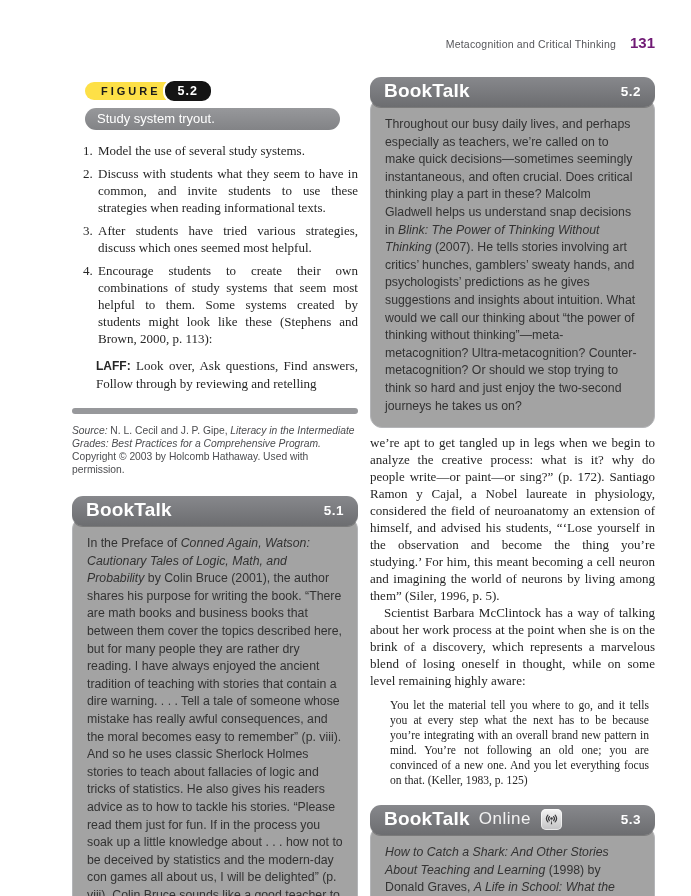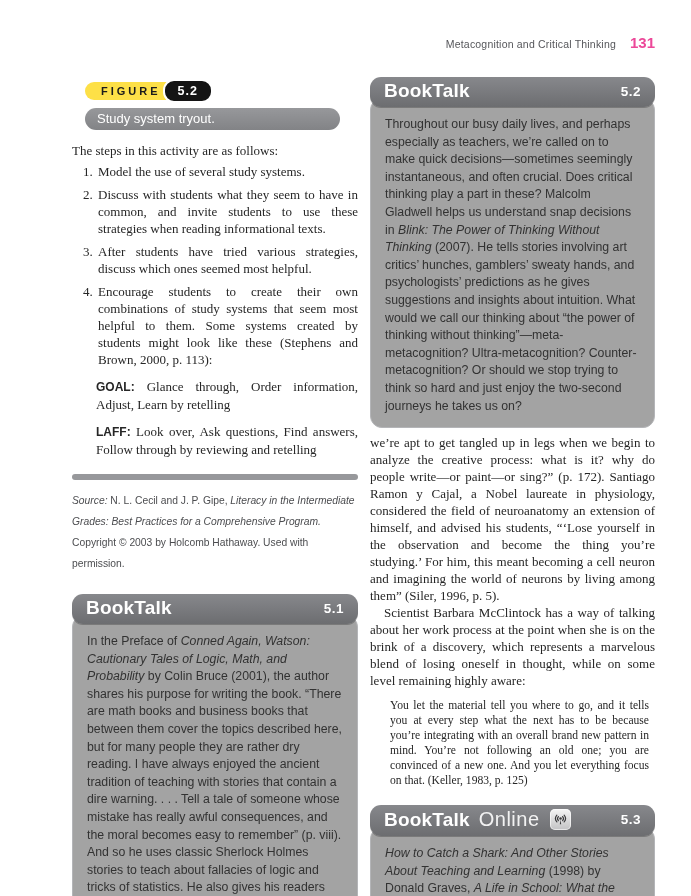--- a/index.html
+++ b/index.html
@@ -3,21 +3,21 @@
 <meta charset="utf-8">
 <style>
   * { margin:0; padding:0; box-sizing:border-box; }
   html,body { width:691px; height:896px; background:#ffffff; overflow:hidden; }
   body { font-family:"Liberation Sans", sans-serif; color:#2b2b2b; }
   .page { position:relative; width:691px; height:884px; padding:34px 36px 0 72px; }
 
   
   .runhead { display:flex; justify-content:flex-end; align-items:baseline; gap:14px; margin-bottom:26px; }
   .runhead .rh-title { font-size:10.5px; color:#55565a; letter-spacing:.2px; }
-  .runhead .rh-num { font-size:15px; font-weight:bold; color:#ec4899; }
+  .runhead .rh-num { font-size:15px; font-weight:bold; color:#701a75; }
 
   .cols { display:flex; gap:12px; }
   .col-left { width:286px; flex:none; }
   .col-right { flex:1; }
 
   
   .fig-badges { display:flex; align-items:center; margin:2px 18px 5px 13px; position:relative; }
   .fig-pill { background:#fde047; border-radius:12px; padding:3px 30px 3px 16px; font-size:11px; font-weight:bold; letter-spacing:3px; color:#1b1b1b; }
   .fig-num { background:#141414; color:#fff; font-weight:bold; font-size:12.5px; border-radius:11px; padding:3px 13px; border:2px solid #fff; margin-left:-28px; letter-spacing:1px; }
   .fig-titlebar { background:linear-gradient(#97989b,#828386); border-radius:11px; padding:3px 12px 4px; margin:0 18px 12px 13px; color:#fff; font-weight:normal; font-size:13px; }
@@ -25,27 +25,27 @@
   
   .serif { font-family:"Liberation Serif", serif; }
   .fig-body { font-size:13px; line-height:17px; color:#262626; text-align:justify; }
   .fig-intro { margin-bottom:4px; }
   .fig-steps { margin:0 0 0 24px; }
   .fig-steps li { margin-bottom:6px; padding-left:2px; }
   .acronym { margin:10px 0 0 24px; }
   .acronym .ac-label { font-family:"Liberation Sans", sans-serif; font-weight:bold; font-size:12px; }
 
   .fig-divider { height:6px; background:#97989b; border-radius:3px; margin:16px 0 10px 0; }
-  .fig-source { font-size:10.3px; line-height:21px; color:#4c4d50; text-align:left; }
+  .fig-source { font-size:10.3px; line-height:13px; color:#4c4d50; text-align:left; }
 
   
   .bt { margin-top:0; }
   .bt-header { position:relative; z-index:2; display:flex; align-items:center; background:linear-gradient(#87888c,#6c6d70); border-radius:11px; padding:3px 14px 5px; color:#fff; box-shadow:0 1px 0 rgba(0,0,0,.25); }
   .bt-brand { font-weight:800; font-size:19px; letter-spacing:.2px; }
-  .bt-online { font-weight:400; font-size:20px; margin-left:9px; letter-spacing:.5px; color:#f2f2f2; }
+  .bt-online { font-weight:400; font-size:17px; margin-left:9px; letter-spacing:.5px; color:#f2f2f2; }
   .bt-spacer { flex:1; }
   .bt-num { font-size:13.5px; font-weight:bold; letter-spacing:.5px; }
   .bt-box { position:relative; z-index:1; border:1.5px solid #b4b5b8; border-radius:12px; margin-top:-9px; padding:17px 13px 12px 14px; background:#a3a3a3; }
   .bt-text { font-size:12.3px; line-height:17.6px; color:#323232; }
   .pod-icon { width:21px; height:21px; margin-left:10px; border-radius:5px; background:linear-gradient(#f5f5f5,#c2c2c4); display:flex; align-items:center; justify-content:center; box-shadow:inset 0 0 0 1px rgba(255,255,255,.6); }
 
   
   .main-text { margin-top:6px; font-size:13px; line-height:17px; text-align:justify; color:#262626; }
   .main-text p.indent { text-indent:14px; }
   .blockquote { margin:9px 6px 15px 20px; font-size:11.6px; line-height:15px; text-align:justify; color:#262626; }
@@ -69,28 +69,26 @@
     <div class="col-left">
 
       <div class="figure">
         <div class="fig-badges">
           <span class="fig-pill">FIGURE</span>
           <span class="fig-num">5.2</span>
         </div>
         <div class="fig-titlebar">Study system tryout.</div>
 
         <div class="fig-body serif">
-          <p class="fig-intro">The steps in this activity are as follows:</p>
           <ol class="fig-steps">
             <li>Model the use of several study systems.</li>
             <li>Discuss with students what they seem to have in common, and invite students to use these strategies when reading informational texts.</li>
             <li>After students have tried various strategies, discuss which ones seemed most helpful.</li>
             <li>Encourage students to create their own combinations of study systems that seem most helpful to them. Some systems created by students might look like these (Stephens and Brown, 2000, p. 113):</li>
           </ol>
-          <p class="acronym"><span class="ac-label">GOAL:</span><span> Glance through, Order information, Adjust, Learn by retelling</span></p>
           <p class="acronym"><span class="ac-label">LAFF:</span><span> Look over, Ask questions, Find answers, Follow through by reviewing and retelling</span></p>
         </div>
 
         <div class="fig-divider"></div>
         <p class="fig-source"><i>Source: </i><span>N. L. Cecil and J. P. Gipe, </span><i>Literacy in the Intermediate Grades: Best Practices for a Comprehensive Program.</i><span> Copyright © 2003 by Holcomb Hathaway. Used with permission.</span></p>
       </div>
 
       <div class="bt mt20">
         <div class="bt-header">
           <span class="bt-brand">BookTalk</span>

